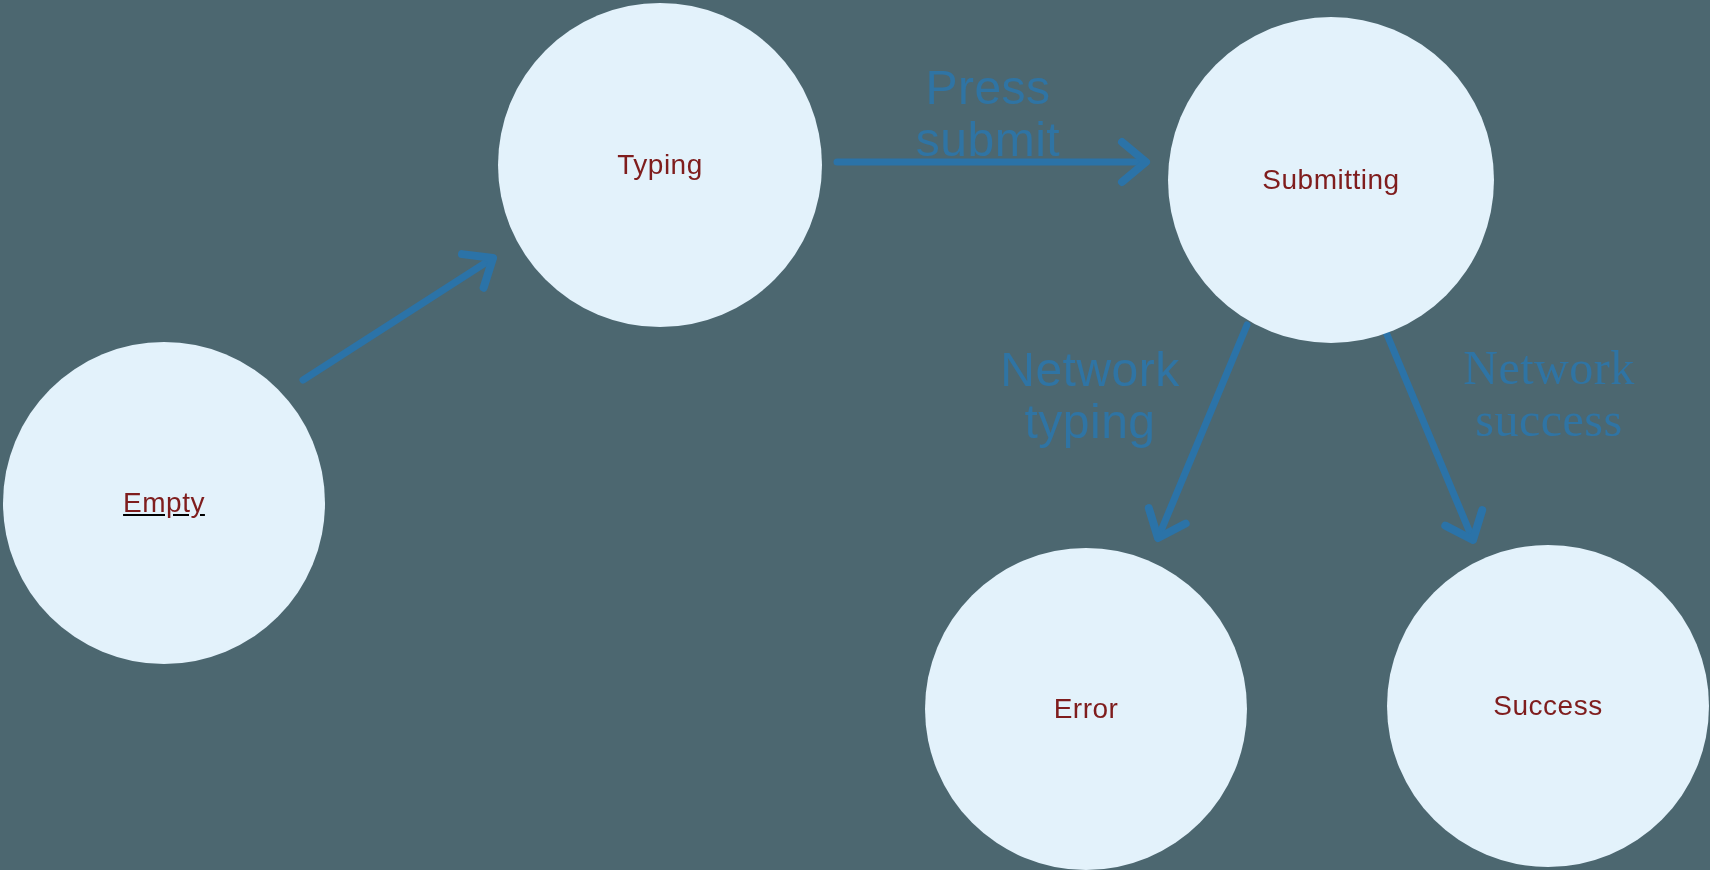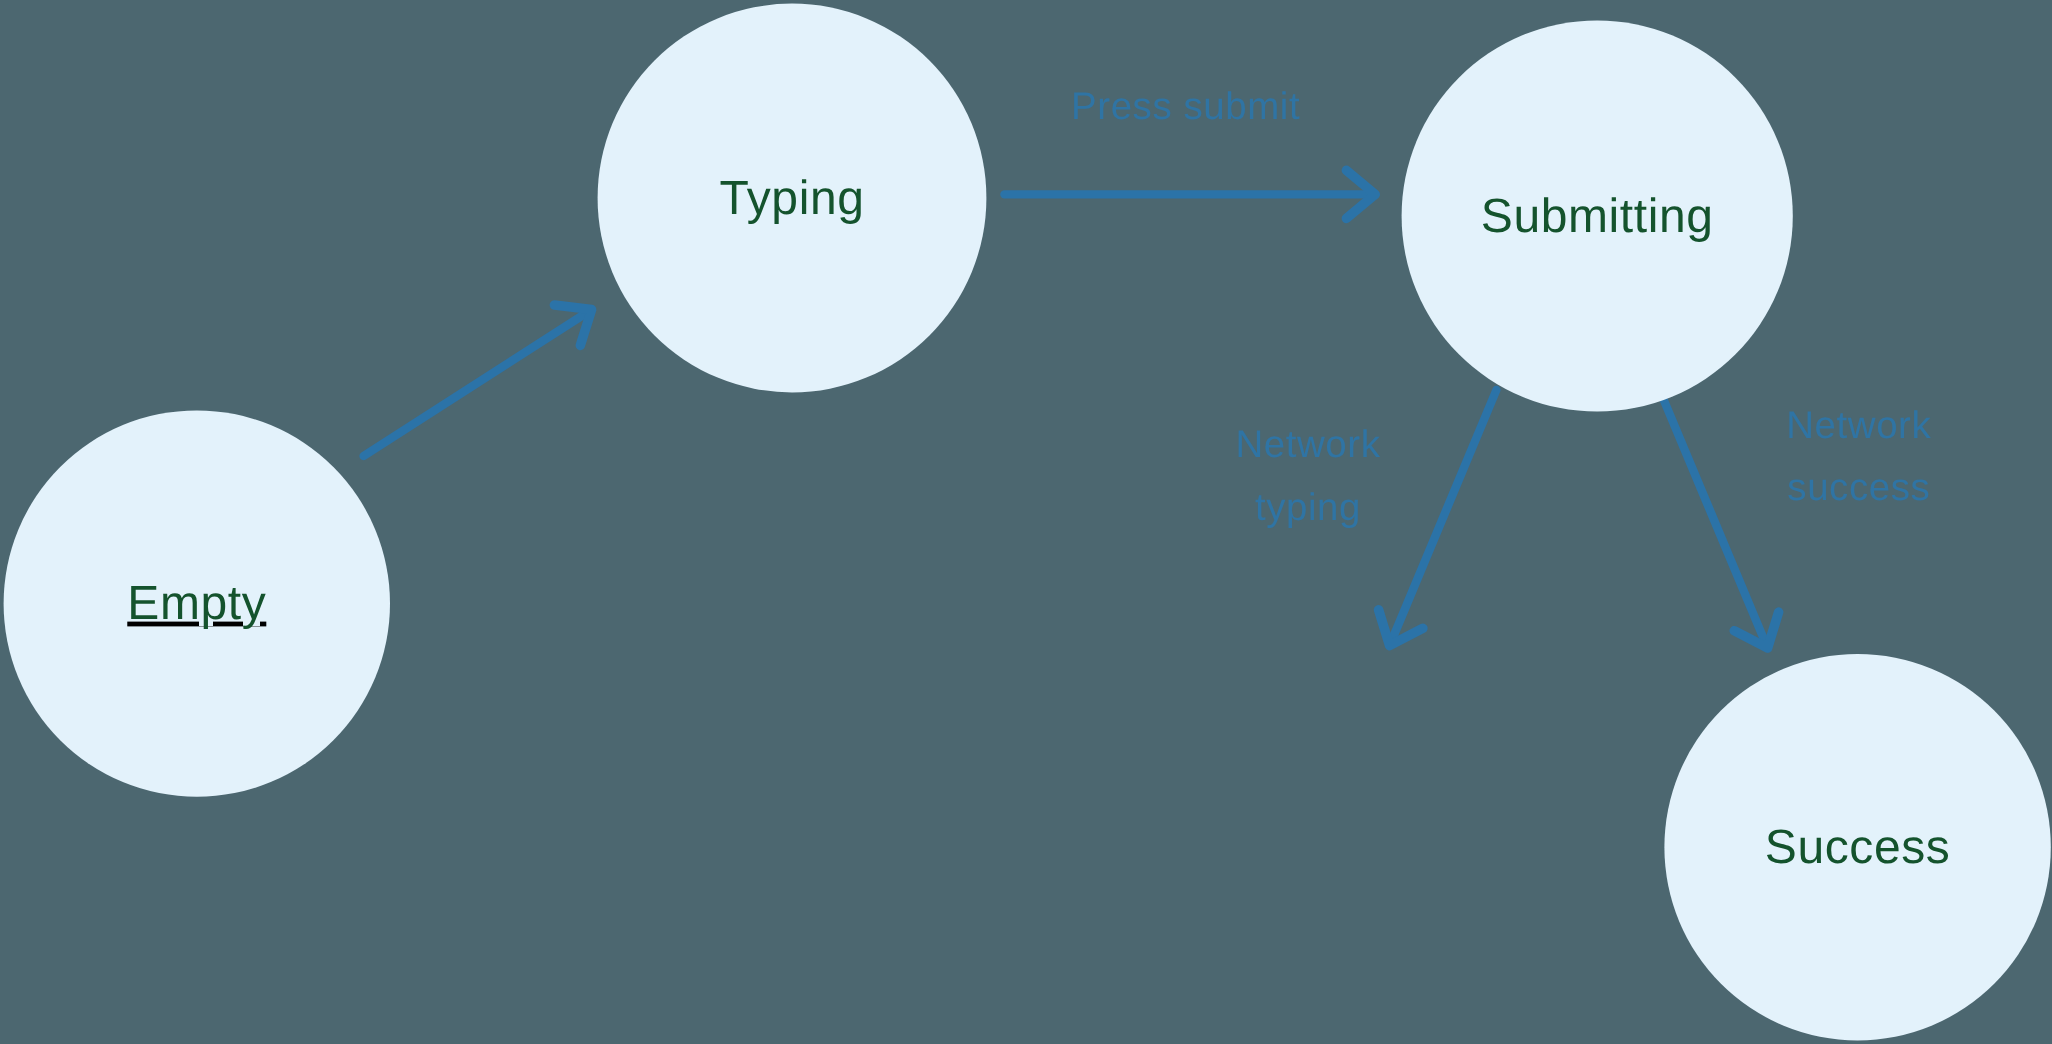--- a/index.html
+++ b/index.html
@@ -24,44 +24,44 @@
   }
   .node {
     position: absolute;
     border-radius: 50%;
     background: #E3F2FB;
     display: flex;
     align-items: center;
     justify-content: center;
   }
   .node-label {
-    color: #14532d;
-    font-size: 40px;
+    color: #7f1d1d;
+    font-size: 28px;
     letter-spacing: 0.5px;
     white-space: nowrap;
   }
   .edge-label {
     position: absolute;
     color: #2F74A4;
-    font-size: 32px;
+    font-size: 48px;
     letter-spacing: 0.5px;
     line-height: 52px;
     text-align: center;
   }
   
   .node-empty      { left:   3px; top: 342px; width: 322px; height: 322px; text-decoration: underline; }
   .node-typing     { left: 498px; top:   3px; width: 324px; height: 324px; }
   .node-submitting { left:1168px; top:   17px; width: 326px; height: 326px; }
   .node-error      { left: 925px; top: 548px; width: 322px; height: 322px; }
   .node-success    { left:1387px; top: 545px; width: 322px; height: 322px; }
   
   .label-start-typing    { left: 245px; top: 186px; width: 170px; }
   .label-press-submit    { left: 858px; top:  62px; width: 260px; }
   .label-network-error   { left: 990px; top: 344px; width: 200px; }
-  .label-network-success { left:1449px; top: 328px; width: 200px; }
+  .label-network-success { left:1449px; top: 342px; width: 200px; font-family: Liberation Serif, serif; }
 </style>
 </head>
 <body>
 
 <div class="canvas">
 
   <svg class="edges-svg" viewBox="0 0 1710 870" xmlns="http://www.w3.org/2000/svg">
     <defs>
       <marker id="arrowhead" markerUnits="userSpaceOnUse" markerWidth="56" markerHeight="56" viewBox="0 0 56 56" refX="46" refY="28" orient="auto">
         <path d="M22 8 L46 28 L22 48" fill="none" stroke="#2B73A8" stroke-width="8" stroke-linecap="round" stroke-linejoin="round"></path>
@@ -86,20 +86,23 @@
   </div>
 
   <div class="node node-typing">
     <span class="node-label">Typing</span>
   </div>
 
   <div class="node node-submitting">
     <span class="node-label">Submitting</span>
   </div>
 
+  <div class="node node-error">
+    <span class="node-label">Error</span>
+  </div>
 
   <div class="node node-success">
     <span class="node-label">Success</span>
   </div>
 
 
   <div class="edge-label label-press-submit">Press submit</div>
 
   <div class="edge-label label-network-error">Network typing</div>
 

